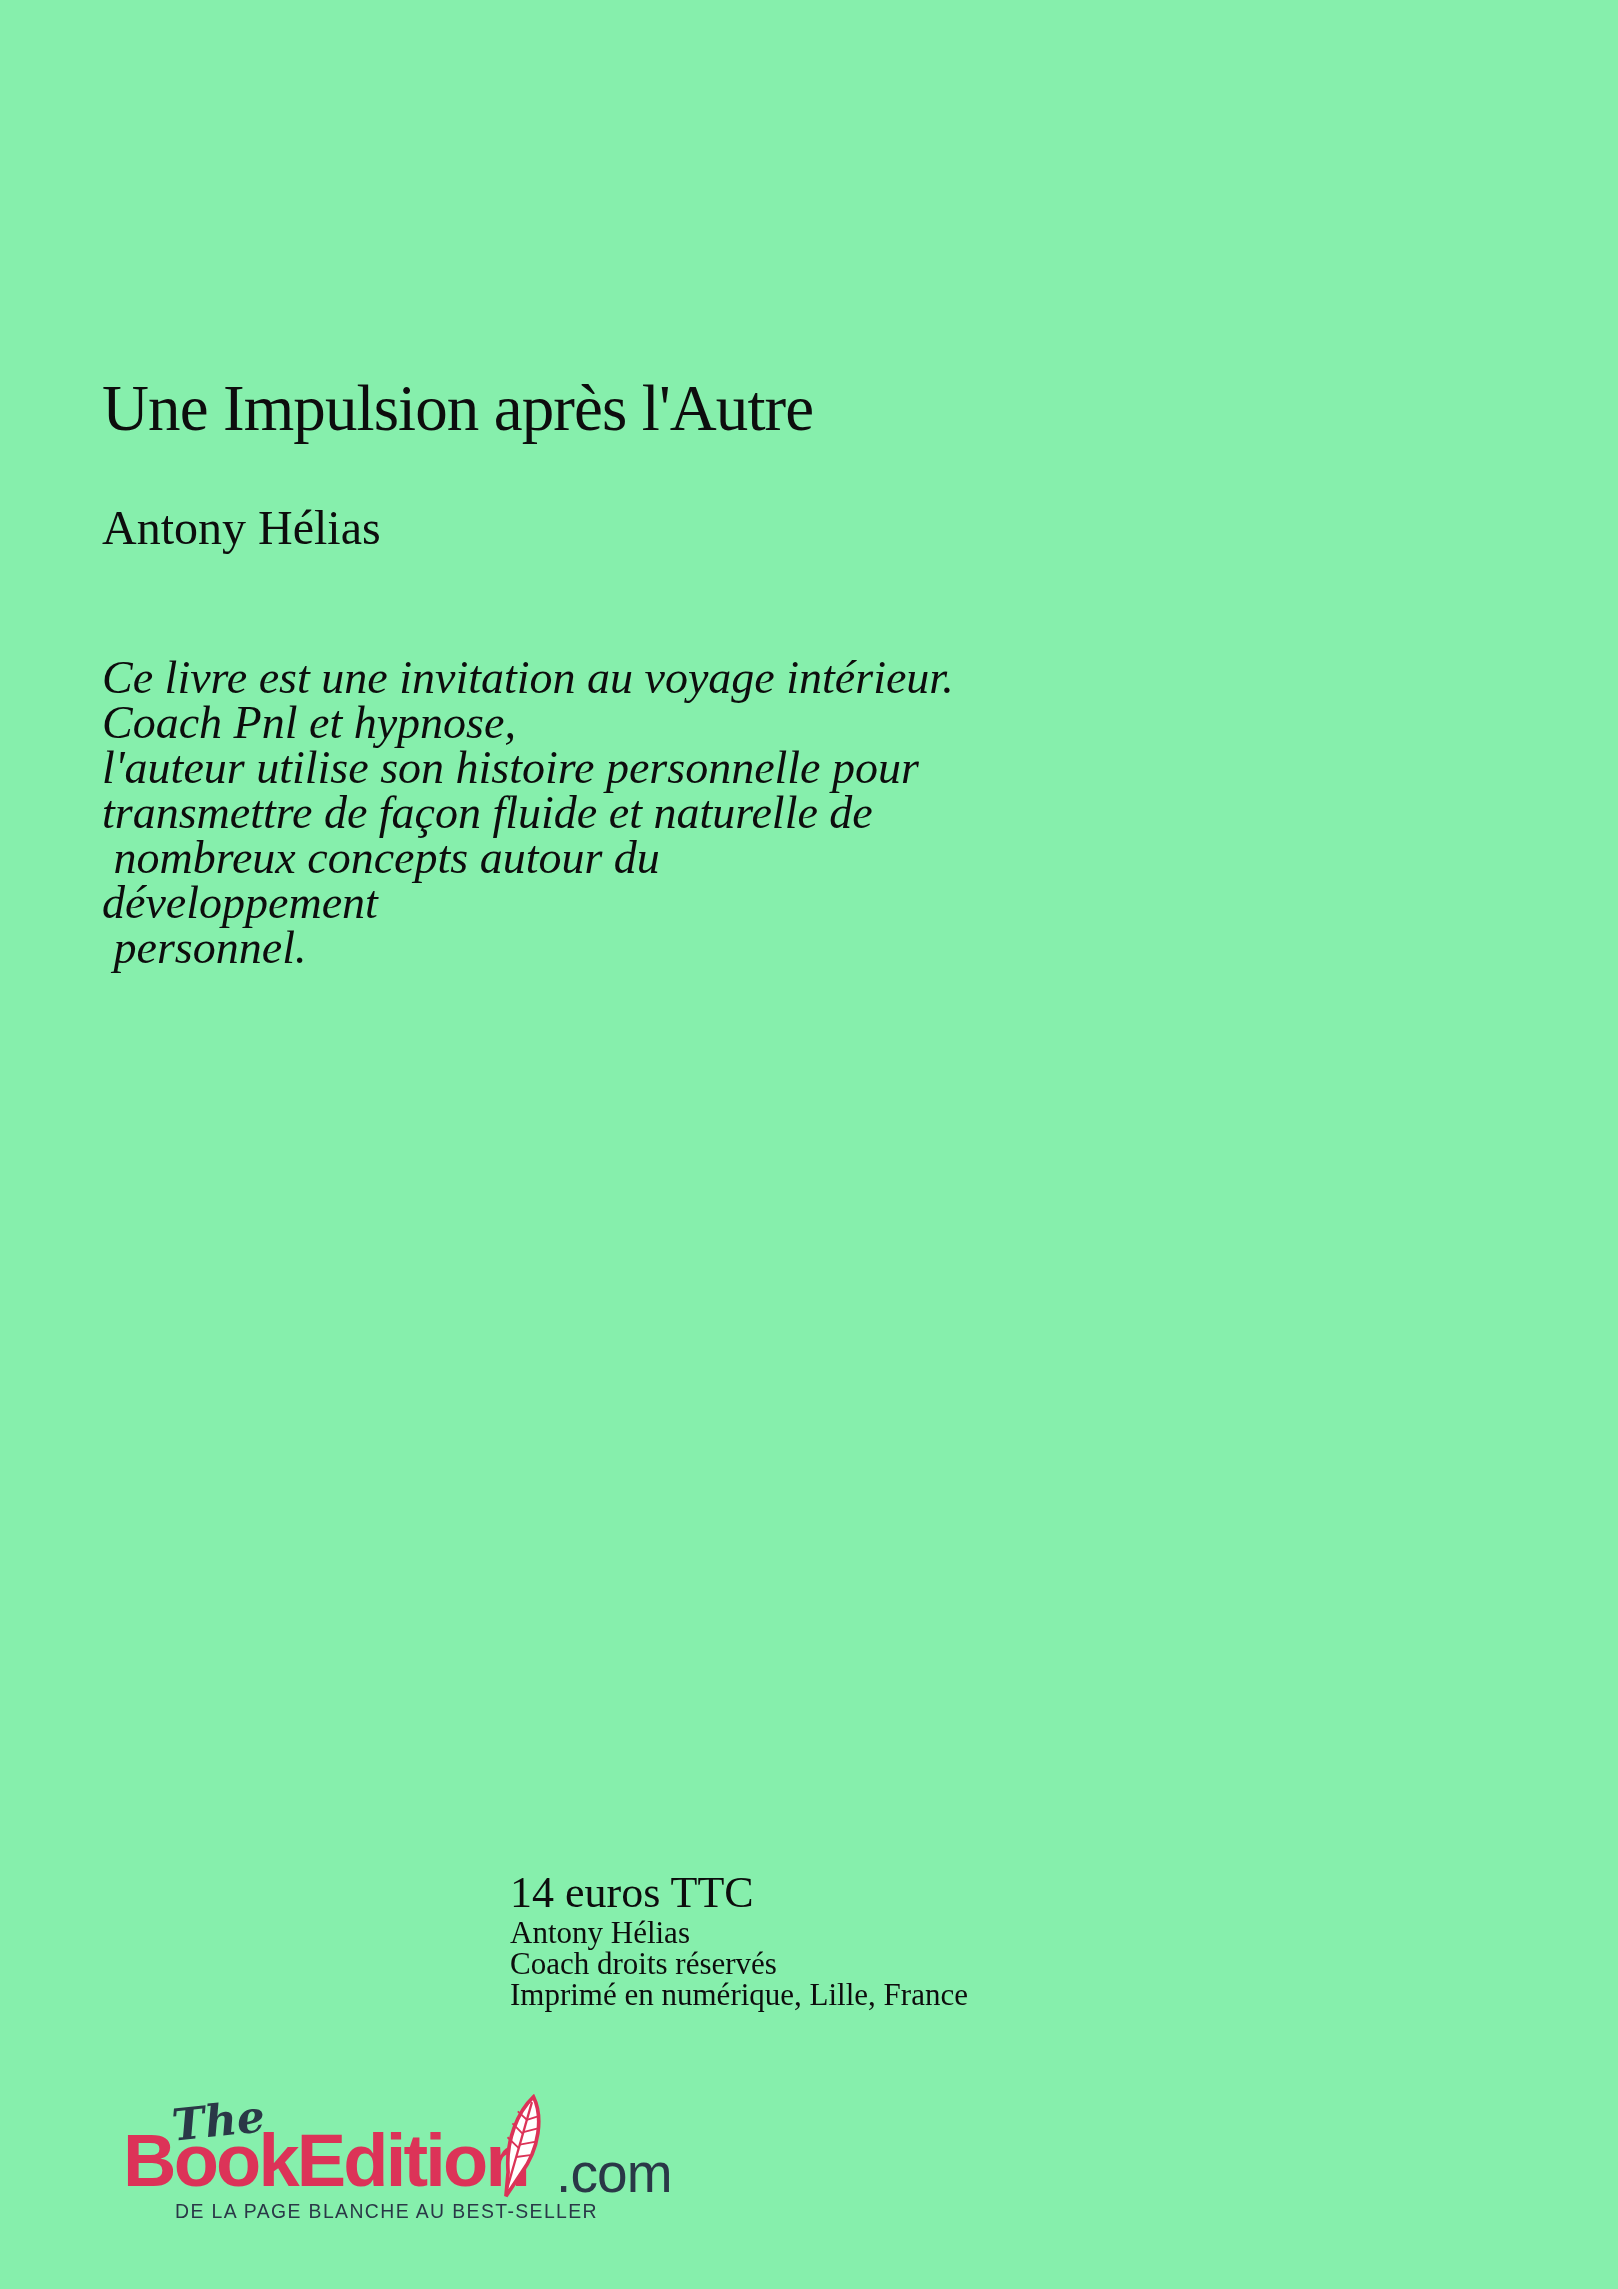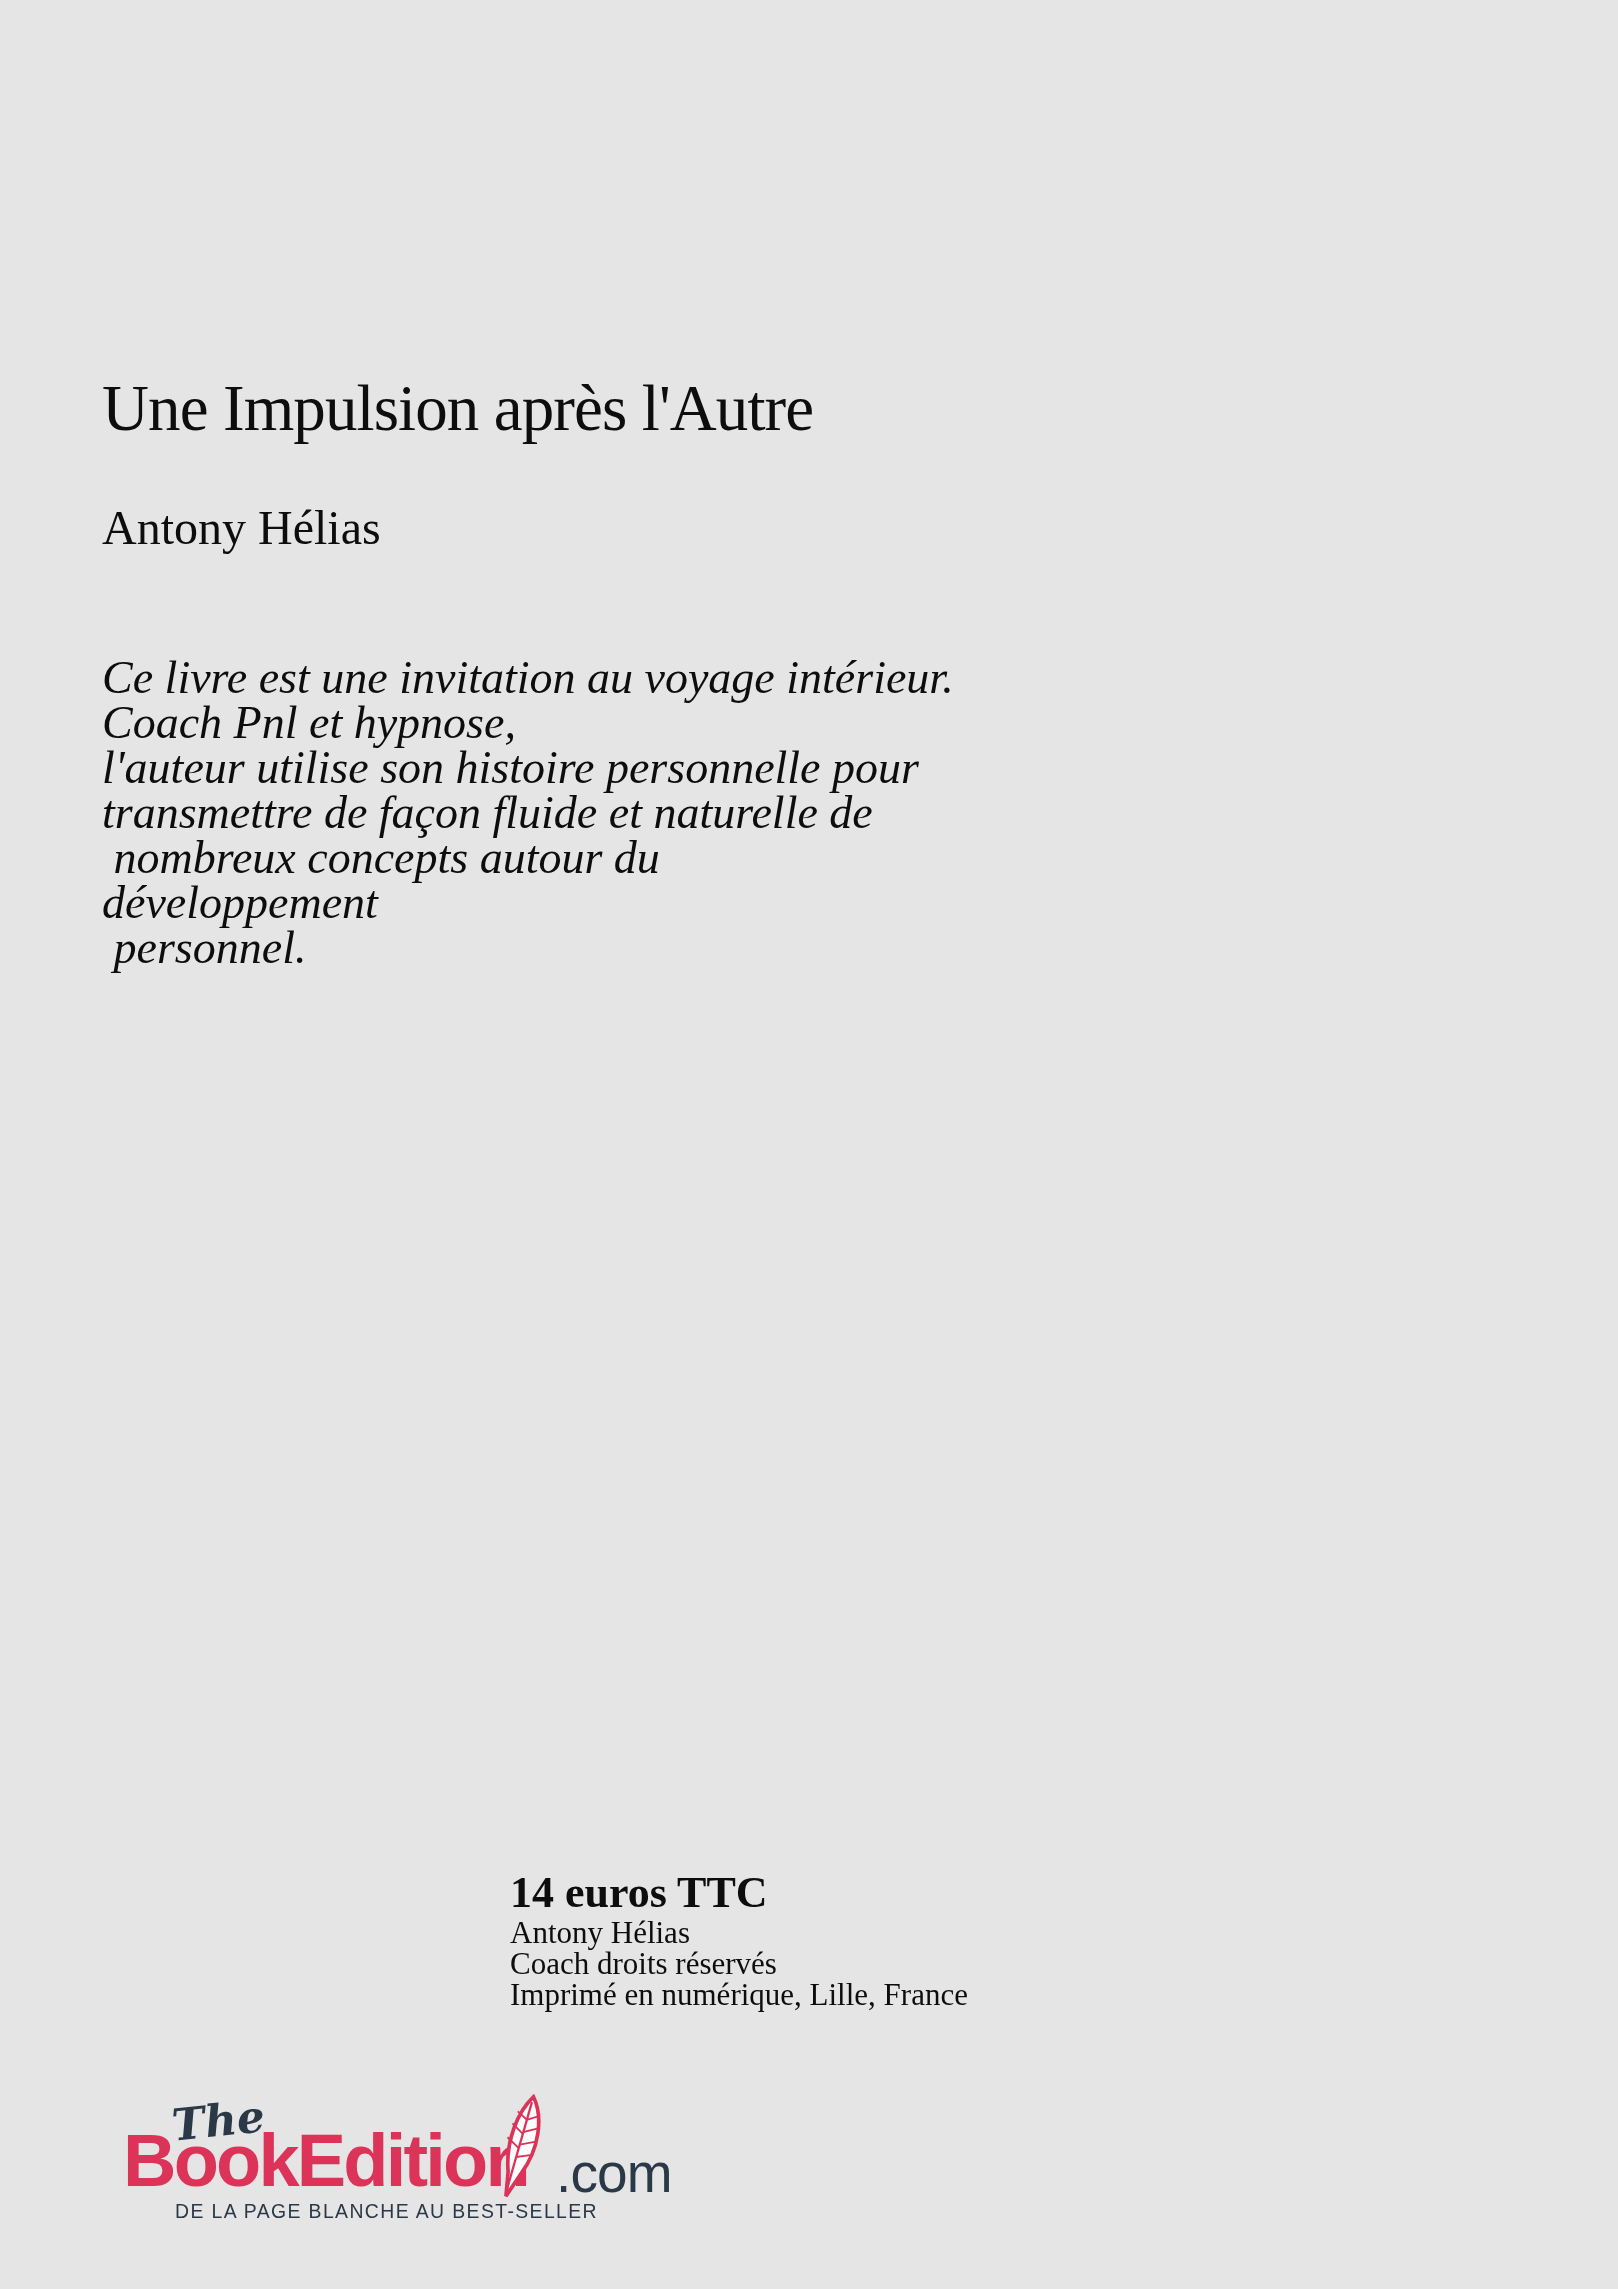--- a/index.html
+++ b/index.html
@@ -4,21 +4,21 @@
 <style>
   html, body {
     margin: 0;
     padding: 0;
     background: #ffffff;
   }
   .page {
     position: relative;
     width: 1619px;
     height: 2290px;
-    background: #e5e5e5;
+    background: #86efac;
     overflow: hidden;
     font-family: "Liberation Serif", serif;
     color: #0d0d0d;
   }
   .book-title {
     position: absolute;
     left: 102px;
     top: 373px;
     font-size: 65px;
     line-height: 1.1;
@@ -45,21 +45,20 @@
   }
   .imprint {
     position: absolute;
     left: 510px;
     top: 1869px;
   }
   .imprint-price {
     font-size: 44px;
     line-height: 48px;
     white-space: nowrap;
-    font-weight: bold;
   }
   .imprint-line {
     font-size: 31px;
     line-height: 31px;
     white-space: nowrap;
   }
   .publisher-logo {
     position: absolute;
     left: 0;
     top: 0;

